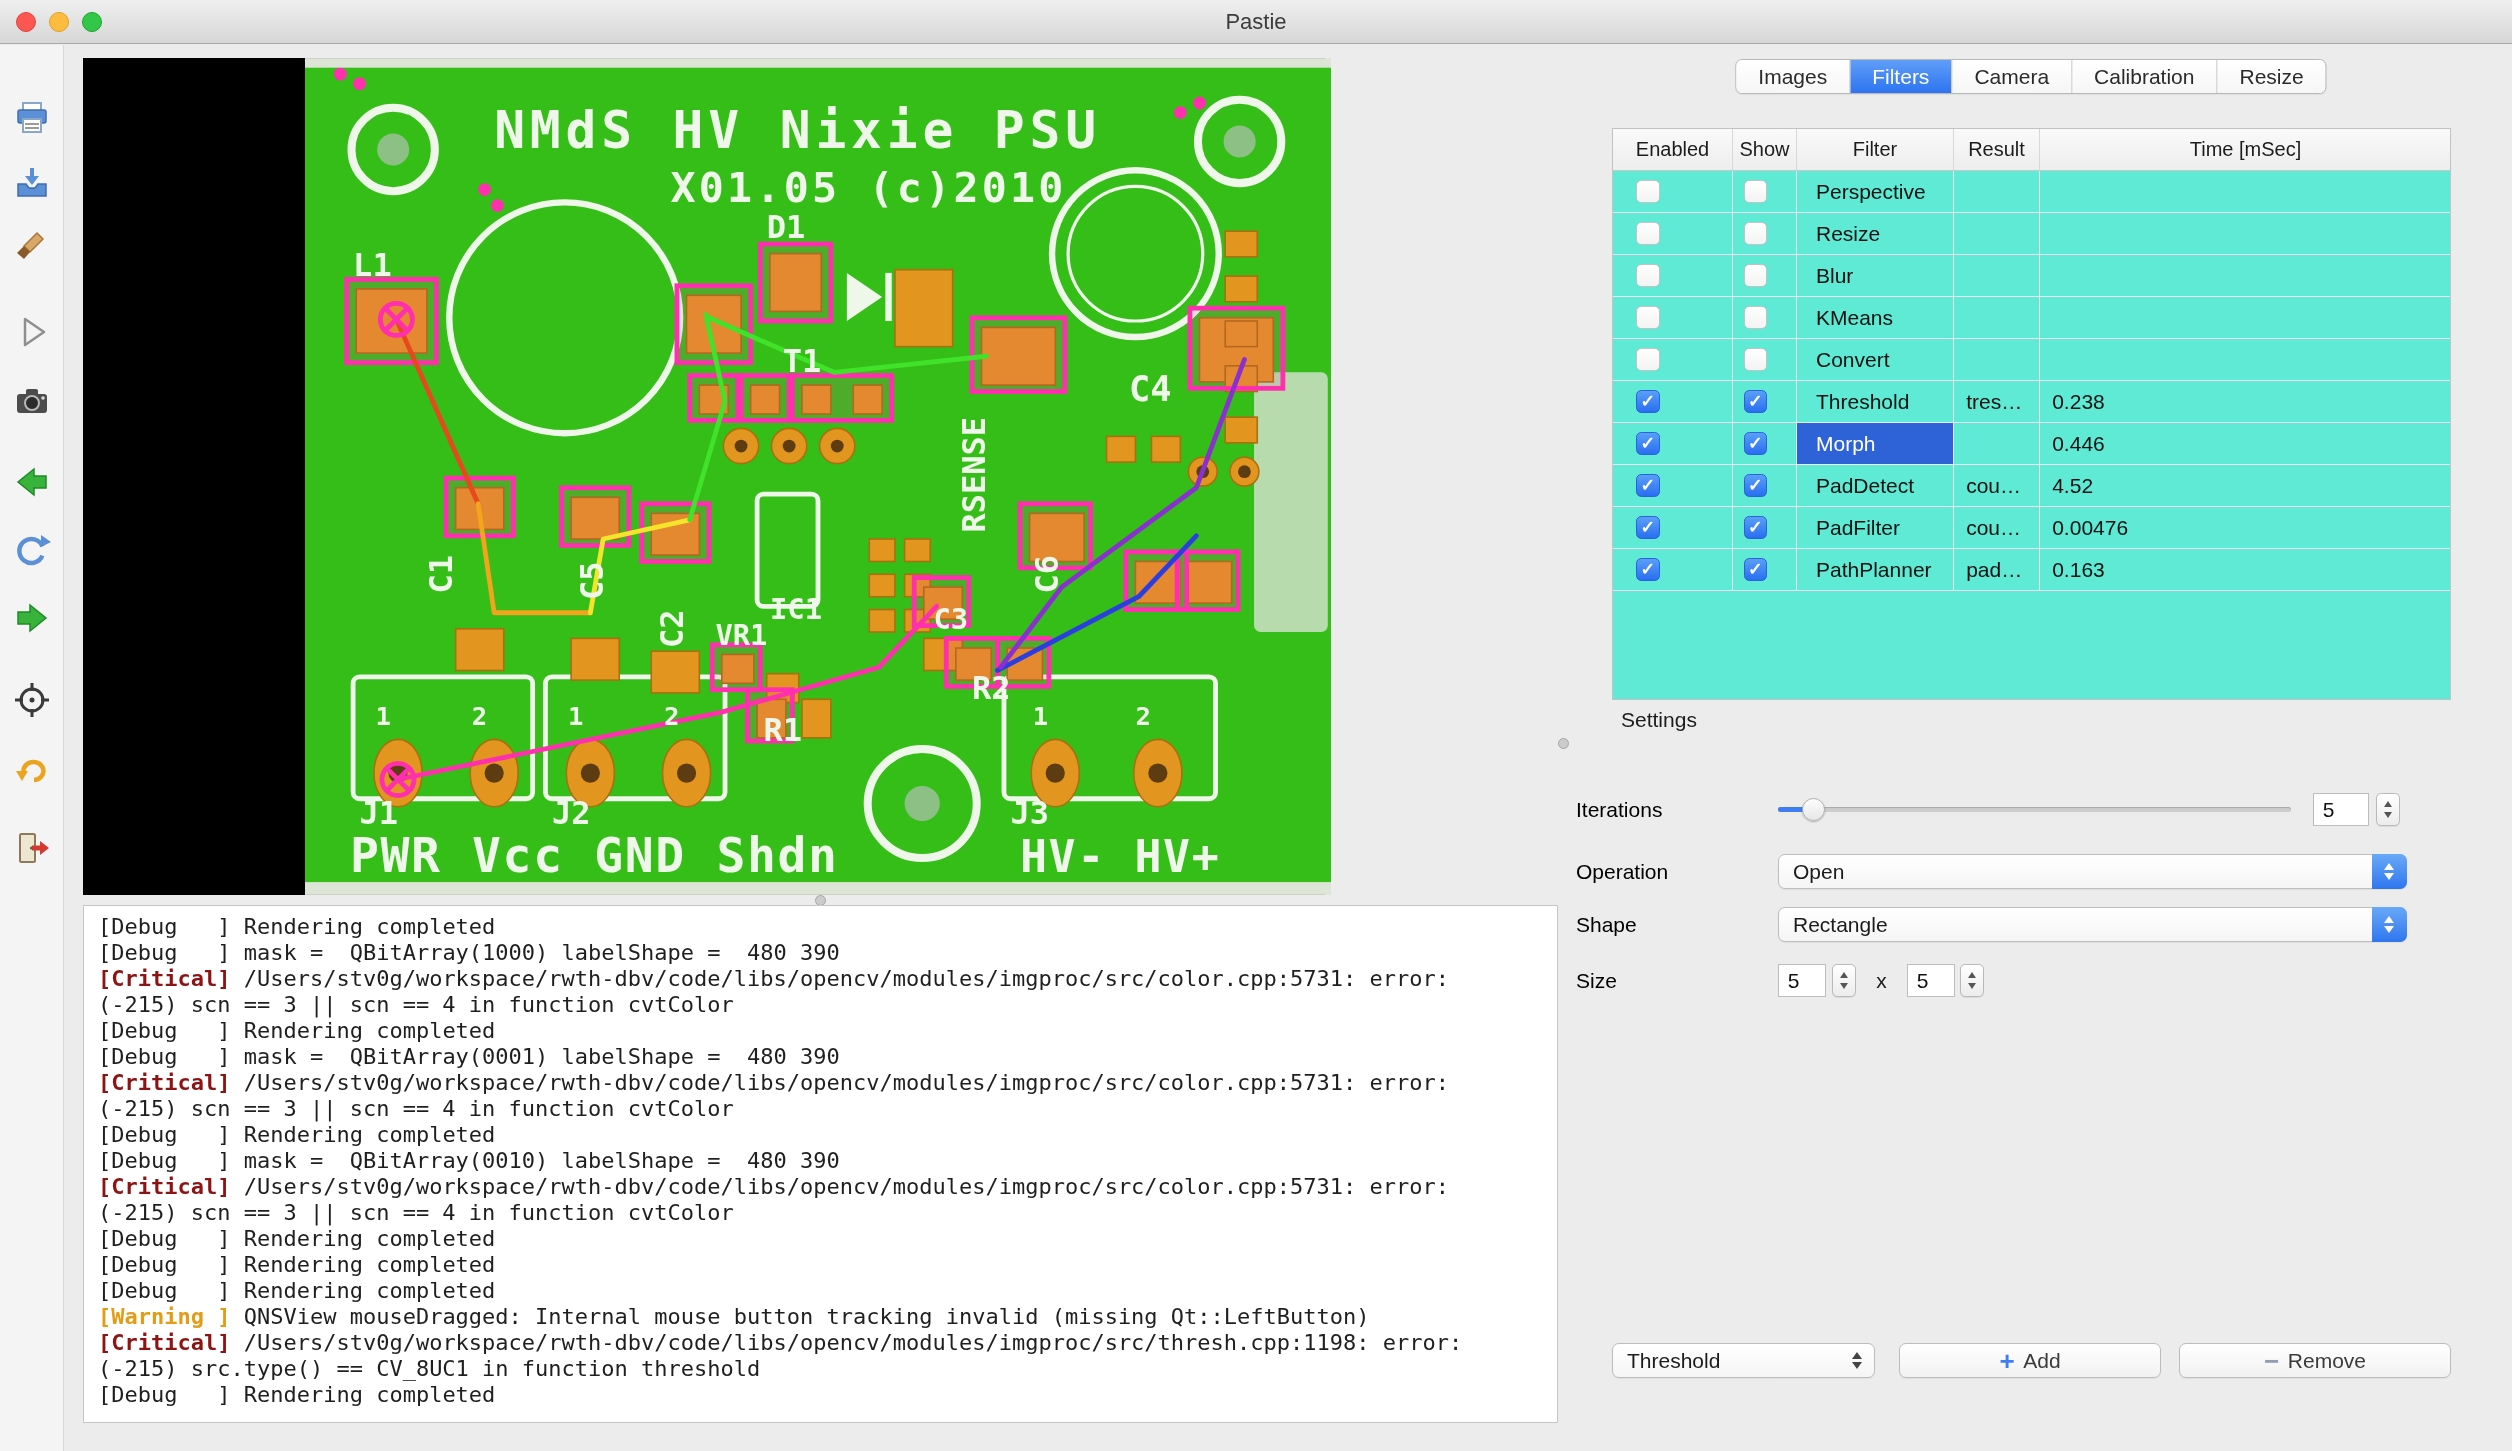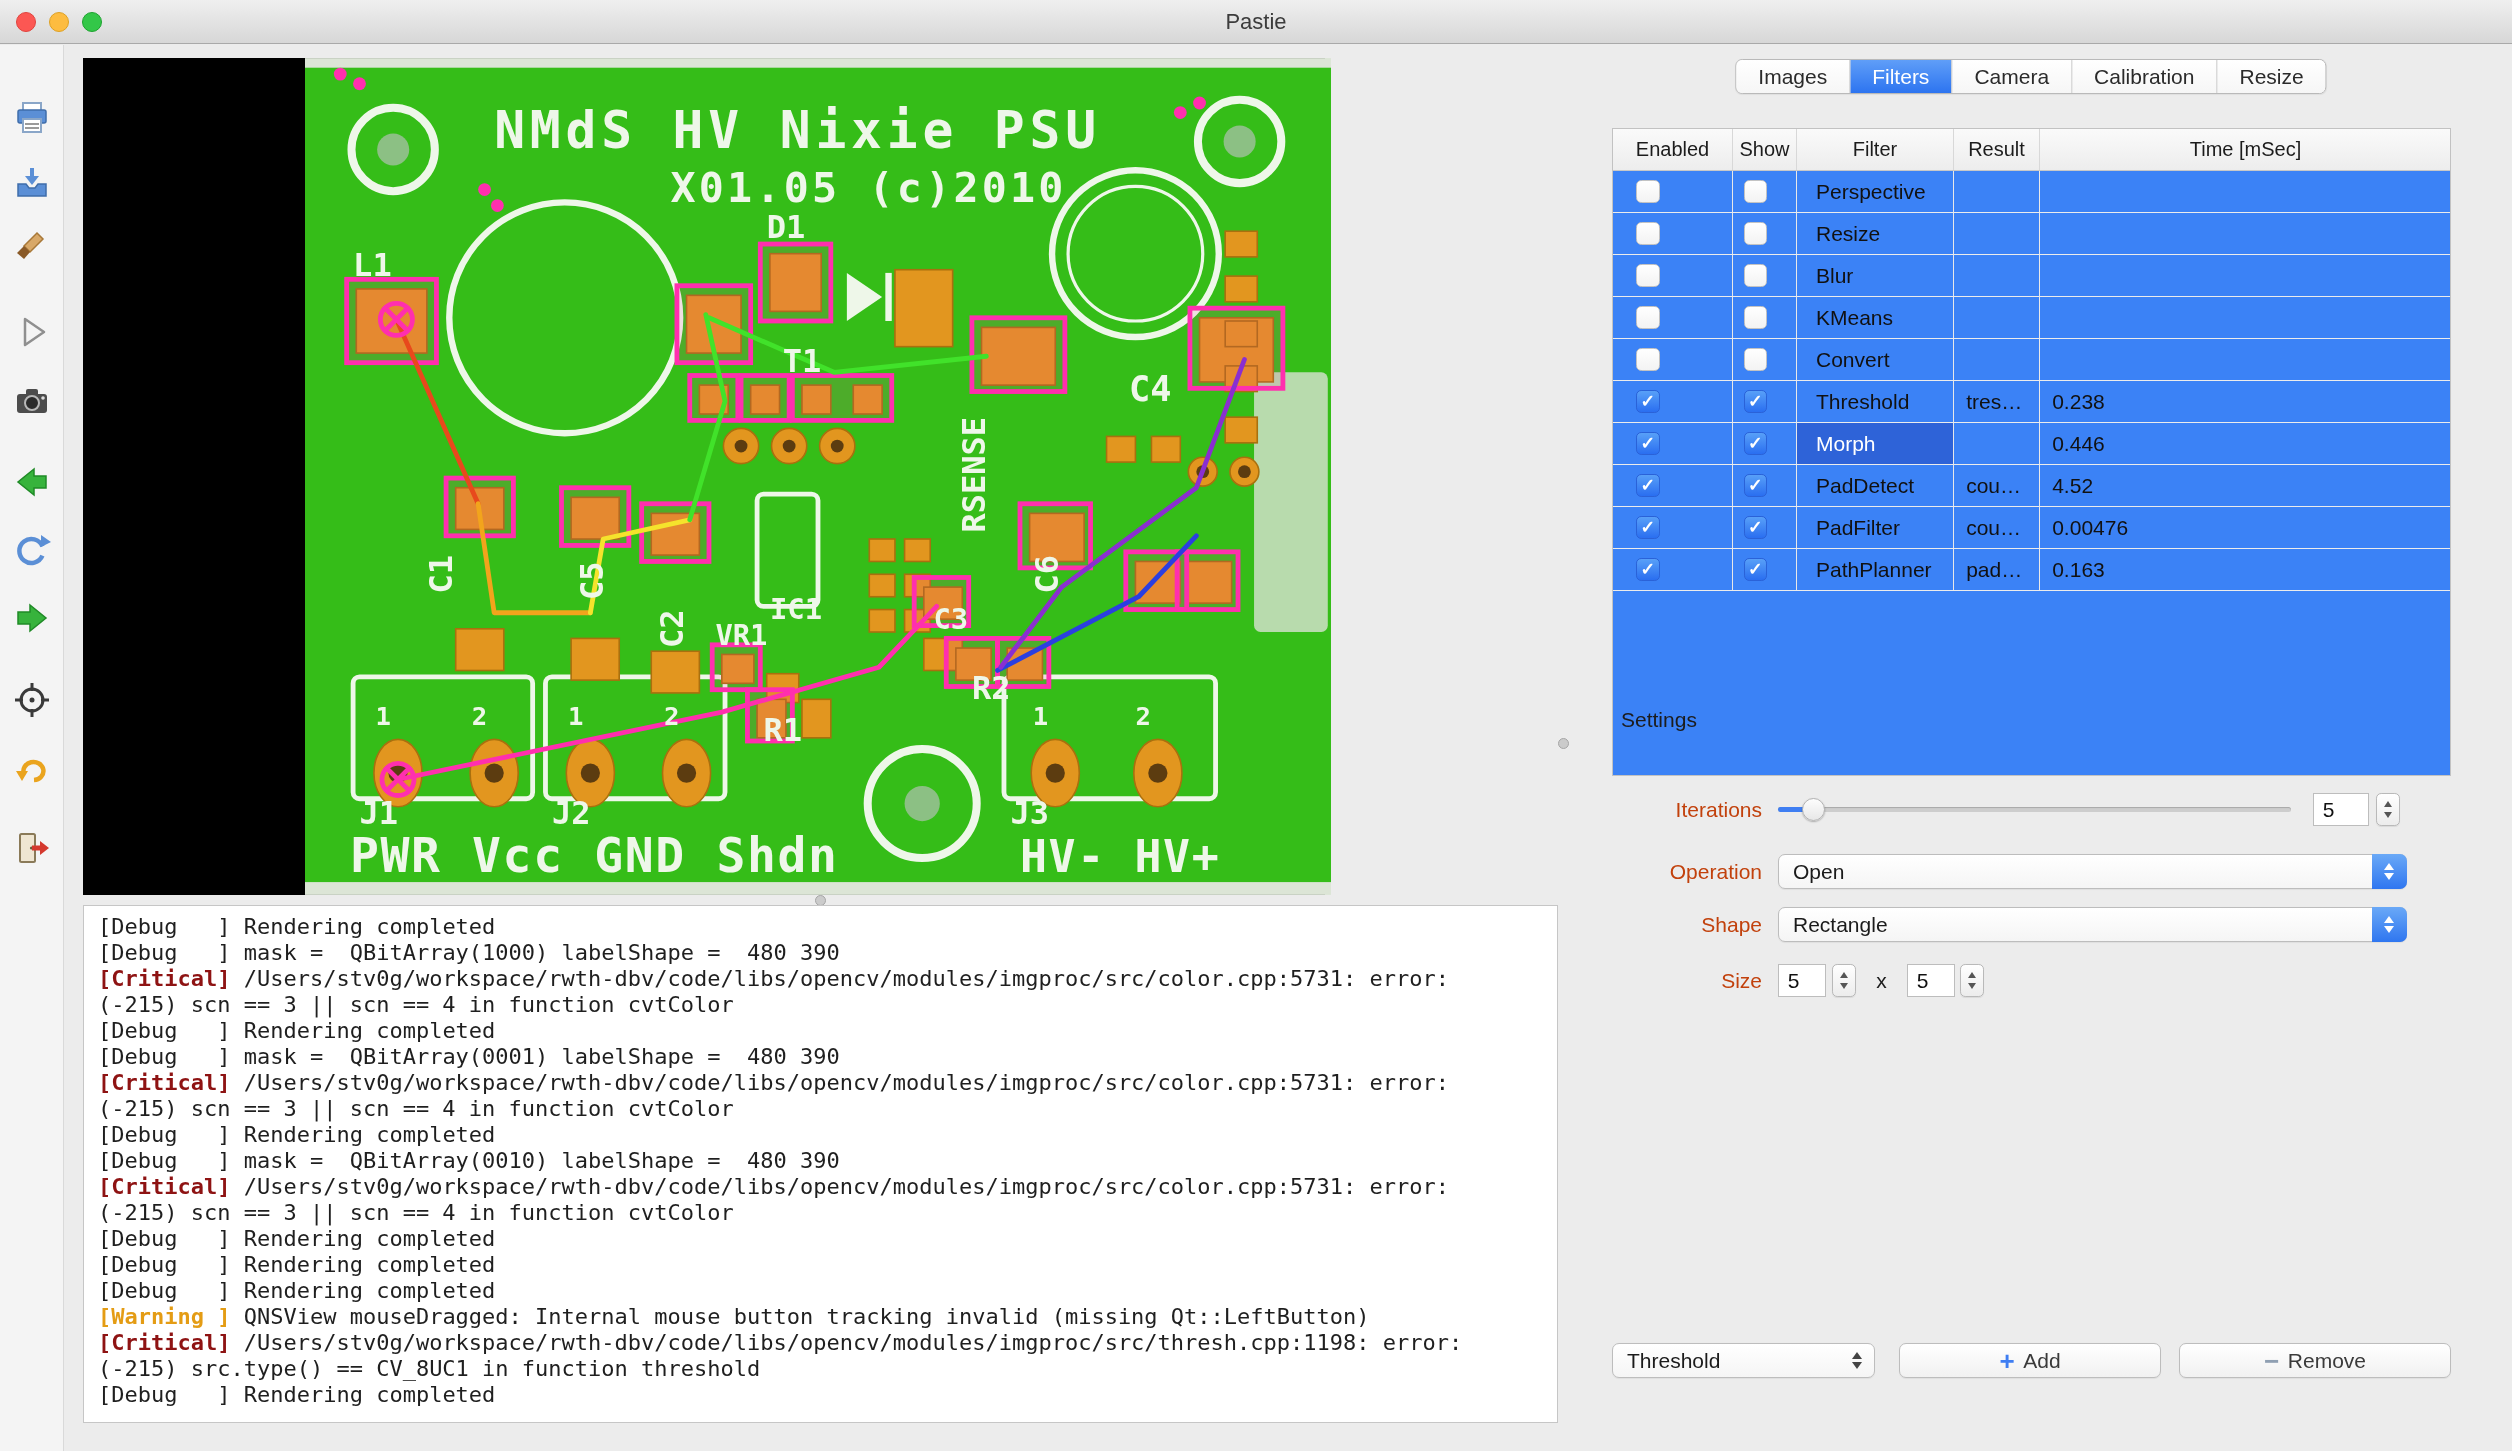--- a/index.html
+++ b/index.html
@@ -31,37 +31,37 @@
 .tag.warning{color:#e49c14;font-weight:bold}
 .tag.debug{color:#1f1f1f}
 
 
 .panel{position:absolute;left:1570px;top:45px;right:0;bottom:0}
 .tabbar{position:absolute;top:14px;left:461px;transform:translateX(-50%);display:flex;height:35px;border:0.9px solid #b9b9b9;border-radius:7px;overflow:hidden;background:#fff;box-shadow:0 0.9px 0.9px rgba(0,0,0,.06)}
 .tab{display:flex;align-items:center;padding:0 22px;font-size:21px;color:#2b2b2b;border-left:0.9px solid #c9c9c9;background:linear-gradient(#fff,#f6f6f6)}
 .tab:first-child{border-left:none}
 .tab.sel{background:linear-gradient(#5f9ef8,#2d74f0);color:#fff}
 
-.table{position:absolute;left:42px;top:83px;width:839px;height:648px;background:#3b82f6;border:0.9px solid #c2c2c2}
+.table{position:absolute;left:42px;top:83px;width:839px;height:572px;background:#5eead4;border:0.9px solid #c2c2c2}
 .thead{display:grid;grid-template-columns:119px 64px 157px 86px 412px;height:42px;background:linear-gradient(#fafafa,#ededed);border-bottom:0.9px solid #c8c8c8;font-size:20px;color:#1c1c1c}
 .th{display:flex;align-items:center;justify-content:center;border-left:0.9px solid #d8d8d8}
 .th:first-child{border-left:none}
 .trow{display:grid;grid-template-columns:119px 64px 157px 86px 412px;height:42px;border-bottom:0.9px solid #ececec;font-size:21px;color:#111}
 .td{display:flex;align-items:center;border-left:0.9px solid #e8e8e8;overflow:hidden}
 .td:first-child{border-left:none}
 .td.cbcell{padding-left:23px}
 .td.cb2{padding-left:10.5px}
 .td.name{padding-left:19px}
 .td.small{padding-left:12.2px}
 .td.sel{background:#2e63d8;color:#fff}
 .cb{width:23.6px;height:23.6px;border-radius:5.2px;border:0.9px solid #c3c3c3;background:linear-gradient(#fff,#f3f3f3)}
 .cb.on{background:linear-gradient(#58a0f8,#2a6ef0);border-color:#2a62d8;color:#fff;font-size:17.4px;font-weight:bold;display:flex;align-items:center;justify-content:center}
 
 .slabel{position:absolute;font-size:21px;color:#1c1c1c}
-.rlabel{position:absolute;left:0;width:192px;height:35px;line-height:35px;text-align:right;font-size:21px;color:#c2410c}
+.rlabel{position:absolute;left:6px;width:192px;height:35px;line-height:35px;font-size:21px;color:#000000}
 
 .slider{position:absolute;left:208px;top:747px;width:513px;height:35px}
 .track{position:absolute;left:0;right:0;top:15px;height:5.2px;background:#cdcdcd;border-radius:2.6px;box-shadow:inset 0 0.9px 0.9px rgba(0,0,0,.18)}
 .trackfill{position:absolute;left:0;width:35px;top:15px;height:5.2px;background:#3f7ef2;border-radius:2.6px}
 .thumb{position:absolute;left:23.6px;top:6.1px;width:23px;height:23px;border-radius:50%;background:linear-gradient(#fdfdfd,#e7e7e7);border:0.9px solid #b2b2b2;box-shadow:0 0.9px 1.7px rgba(0,0,0,.28)}
 
 .field{position:absolute;height:33px;background:#fff;border:0.9px solid #bdbdbd;font-size:21px;color:#111;display:flex;align-items:center;padding-left:8.7px}
 .stepper{position:absolute;width:24.4px;height:33px;border:0.9px solid #b9b9b9;border-radius:5.2px;background:linear-gradient(#fff,#ececec);display:flex;flex-direction:column;align-items:center;justify-content:center;gap:4.4px;box-shadow:0 0.9px 0.9px rgba(0,0,0,.08)}
 .tri{width:0;height:0}
 .tri.up{border-left:5.2px solid transparent;border-right:5.2px solid transparent;border-bottom:7px solid #fff}

